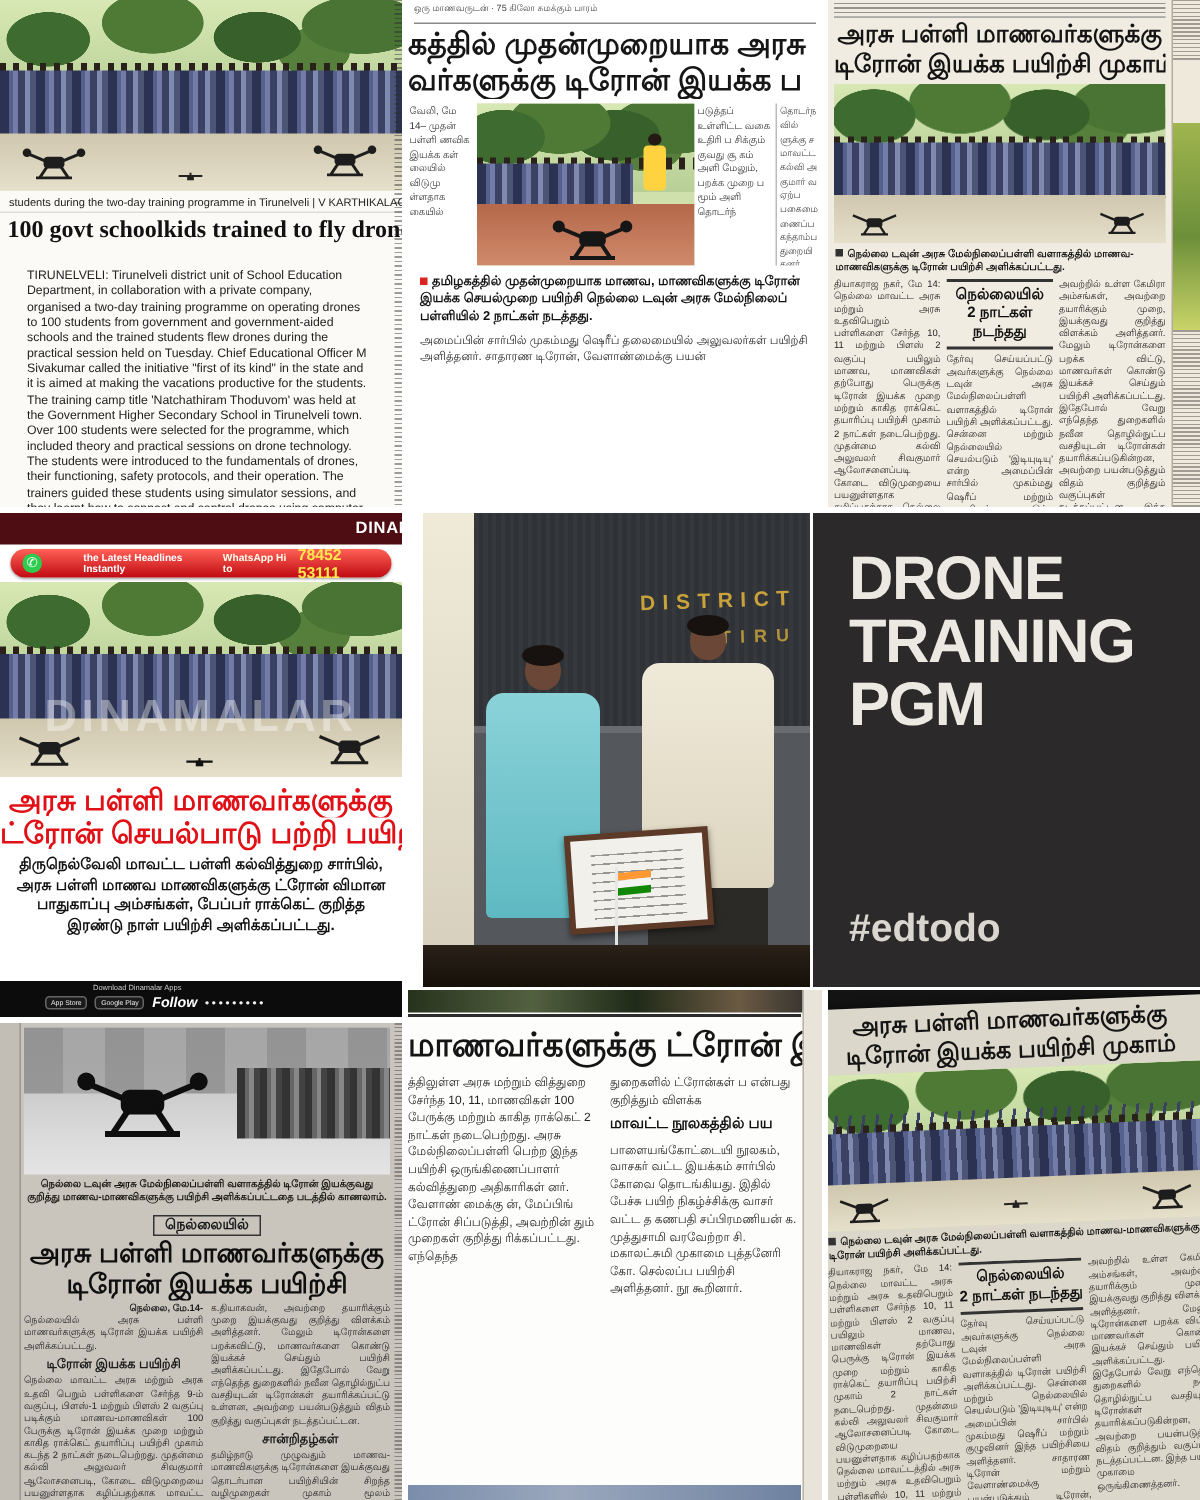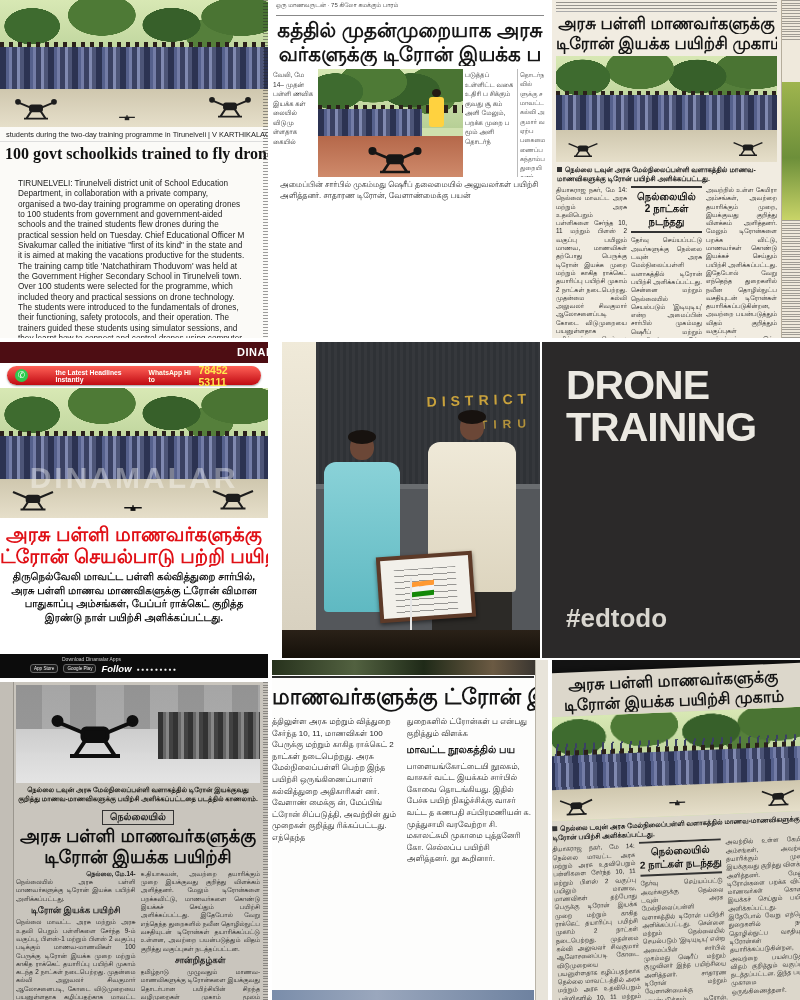--- a/index.html
+++ b/index.html
@@ -33,21 +33,21 @@
   .tl-photo{height:127px;}
   .tl-caption{font-size:7.4px;color:#222;padding:3px 6px 2px;border-bottom:1px solid #ddd;white-space:nowrap;overflow:hidden;}
   .tl-headline{margin:0;padding:3px 5px 4px;font-family:"Liberation Serif","DejaVu Serif",serif;
     font-weight:700;font-size:16px;color:#111;white-space:nowrap;overflow:hidden;}
   .tl-body{margin:12px;padding:0 10px 0 6px;font-size:8.2px;line-height:1.26;color:#222;text-align:left;}
 
   
   .tm{left:272px;top:0;width:276px;height:338px;background:#fff;}
   .tm-strip{height:13px;margin:0 4px;border-bottom:1.5px solid #888;font-size:6px;color:#444;
     white-space:nowrap;overflow:hidden;padding-top:2px;}
-  .tm-headline{font-weight:800;font-size:20px;line-height:1.18;color:#161616;white-space:nowrap;overflow:hidden;padding-top:3px;text-align:center;}
+  .tm-headline{font-weight:800;font-size:20px;line-height:1.18;color:#161616;white-space:nowrap;overflow:hidden;padding-top:3px;}
   .tm-mid{display:flex;height:108px;margin-top:3px;}
   .tm-colL{width:42px;font-size:6.6px;line-height:1.45;color:#333;overflow:hidden;padding:1px 3px 0 1px;}
   .tm-photo{flex:1;}
   .tm-photo .ph-ground{background:linear-gradient(#b5684a,#cf8a6b);}
   .vest{position:absolute;right:13%;top:26%;width:15px;height:30px;background:#ffd23f;border-radius:3px;}
   .vest::before{content:"";position:absolute;top:-8px;left:3px;width:9px;height:8px;border-radius:50%;background:#241a14;}
   .tm-colR{width:50px;font-size:6.6px;line-height:1.45;color:#333;overflow:hidden;padding:1px 2px;}
   .tm-colEdge{width:26px;border-left:1px solid #bbb;font-size:6.2px;line-height:1.5;color:#444;overflow:hidden;padding:1px 2px;}
   .tm-caption{font-size:8.6px;font-weight:700;line-height:1.3;padding:5px 8px 3px;color:#111;}
   .sq-bullet{display:inline-block;width:5px;height:5px;background:#d22;margin-right:3px;}
@@ -227,20 +227,23 @@
               <circle cx="3" cy="4" r="1.8"></circle>
               <circle cx="33" cy="4" r="1.8"></circle>
               <rect x="13" y="7" width="10" height="5" rx="1.5"></rect>
               <path d="M14 12 L10 18 M22 12 L26 18 M8 18 H28" fill="none"></path>
             </g>
           </svg>
       </div>
       <div class="tm-colR">படுத்தப் உள்ளிட்ட வகை உதிரி ப சிக்கும் குவது சூ கம் அளி மேலும், பறக்க முறை ப மூம் அளி தொடர்ந்</div>
       <div class="tm-colEdge">தொடர்ந வில் ளுக்கு ச மாவட்ட கல்வி அ குமார் வ ஏற்ப பகைமை ணைப்ப கந்தாம்ப துறையி தனர்.</div>
     </div>
+    <div class="tm-caption">
+      <span class="sq-bullet"></span><span>தமிழகத்தில் முதன்முறையாக மாணவ, மாணவிகளுக்கு டிரோன் இயக்க செயல்முறை பயிற்சி நெல்லை டவுன் அரசு மேல்நிலைப் பள்ளியில் 2 நாட்கள் நடத்தது.</span>
+    </div>
     <div class="tm-body">
       <div>அமைப்பின் சார்பில் முகம்மது ஷெரீப் தலைமையில் அலுவலர்கள் பயிற்சி அளித்தனர். சாதாரண டிரோன், வேளாண்மைக்கு பயன்</div>
     </div>
   </section>
 
   <section class="panel tr">
     <div class="tr-main">
       <div class="tr-strip faux"></div>
       <div class="tr-headline">அரசு பள்ளி மாணவர்களுக்கு</div>
       <div class="tr-headline">டிரோன் இயக்க பயிற்சி முகாம்</div>
@@ -367,20 +370,21 @@
         <div class="fw"></div>
         <div class="fg"></div>
       </div>
     <div class="cp-desk"></div>
   </section>
 
   <section class="panel poster">
     <div class="poster-title">
       <div>DRONE</div>
       <div>TRAINING</div>
+      <div>PGM</div>
     </div>
     <div class="poster-tag">#edtodo</div>
   </section>
 
   <section class="panel bl">
     <div class="bl-strip fauxV"></div>
     <div class="bl-in">
       <div class="photo bl-photo gray">
         <div class="bl-bldg"></div>
         <div class="bl-crowdR"></div>

